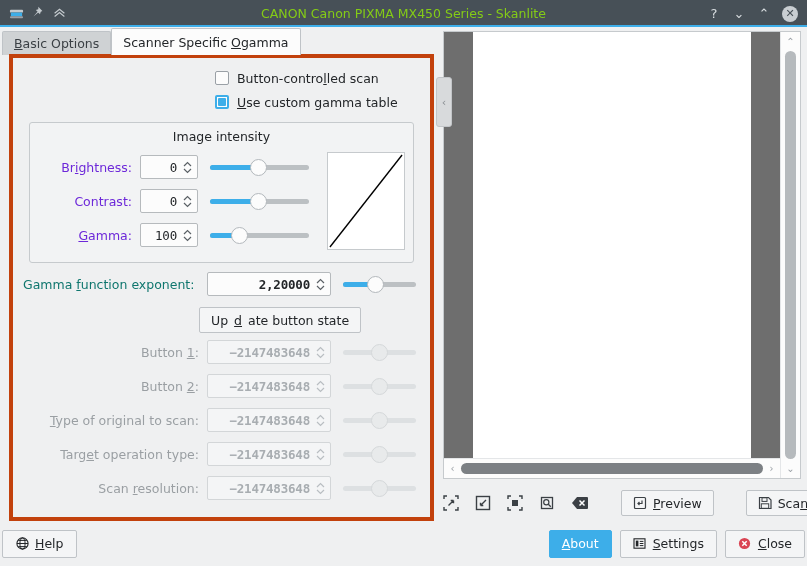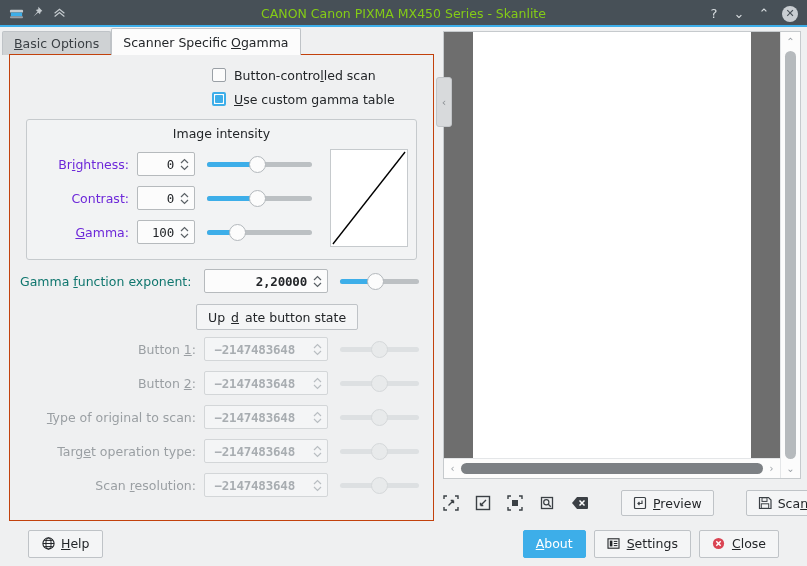--- a/index.html
+++ b/index.html
@@ -26,21 +26,21 @@
   .right{flex:1 1 auto;display:flex;flex-direction:column;min-width:0;padding:4px 6px 0 0;}
 
   
   .tabbar{display:flex;align-items:flex-end;height:26px;padding-left:2px;margin-top:2px;}
   .tab{height:23px;padding:0 11px;display:flex;align-items:center;font-size:12.5px;
        border:1px solid #bfc3c7;border-bottom:none;background:#cfd2d4;color:#3b4045;
        border-radius:2px 2px 0 0;}
   .tab.active{background:#fcfcfc;color:#232629;height:26px;position:relative;z-index:3;border-color:#bfc3c7;}
   .tab u{text-decoration:underline;}
 
-  .tabpanel{margin:0 9px 0 9px;border:1px solid #c2410c;background:#eff0f1;flex:1 1 auto;
+  .tabpanel{margin:0 9px 0 9px;border:4px solid #c2410c;background:#eff0f1;flex:1 1 auto;
             margin-top:-1px;position:relative;overflow:hidden;padding:8px 10px 6px 10px;}
 
   
   .chkrow{display:flex;align-items:center;height:24px;padding-left:192px;}
   .chk{width:14px;height:14px;border:1px solid #9aa0a6;background:#fcfcfc;border-radius:2px;
        flex:0 0 auto;margin-right:8px;box-sizing:border-box;}
   .chk.on{border:2px solid #3daee9;background:#fcfcfc;position:relative;}
   .chk.on::after{content:"";position:absolute;inset:1px;background:#3daee9;border-radius:1px;}
   .chklabel{font-size:12.5px;color:#232629;}
   .chklabel u{text-decoration:underline;}
@@ -57,21 +57,21 @@
 
   
   .spin{width:58px;height:24px;border:1px solid #b6babd;background:#fcfcfc;border-radius:2px;
         display:flex;align-items:center;box-sizing:border-box;}
   .spin .val{flex:1 1 auto;text-align:right;padding-right:4px;font-size:12.5px;color:#232629;
              font-family:"DejaVu Sans Mono","Liberation Mono",monospace;letter-spacing:-0.2px;}
   .spin .arrows{width:13px;display:flex;flex-direction:column;align-items:center;justify-content:center;
                 gap:1px;padding-right:3px;}
   .spin .arrows svg{display:block;}
   .spin.xwide{width:124px;font-weight:bold;}
-  .spin.dim{border-color:#d3d6d8;background:#f4f5f6;gap:12px;}
+  .spin.dim{border-color:#d3d6d8;background:#f4f5f6;}
   .spin.dim .val{color:#a8adb1;}
 
   
   .slider{flex:1 1 auto;height:24px;position:relative;margin-left:12px;margin-right:4px;}
   .track{position:absolute;left:0;right:0;top:10px;height:5px;border-radius:3px;background:#bcc0c3;}
   .fill{position:absolute;left:0;top:10px;height:5px;border-radius:3px;background:#3daee9;}
   .handle{position:absolute;top:4px;width:17px;height:17px;border-radius:50%;background:#fcfcfc;
           border:1px solid #b3b8bc;box-sizing:border-box;}
   .slider.dim .track{background:#dde0e2;}
   .slider.dim .handle{background:#e8eaeb;border-color:#d5d8da;}
@@ -110,21 +110,21 @@
   .vthumb{flex:1 1 auto;width:11px;border-radius:6px;background:#b6babd;}
   .splitter{position:absolute;left:-8px;top:45px;width:14px;height:48px;background:#d8dadc;
             border:1px solid #c2c5c8;border-radius:3px;display:flex;align-items:center;justify-content:center;
             color:#8b9094;font-size:11px;z-index:5;}
 
   .toolbar{height:36px;display:flex;align-items:center;gap:16px;padding-top:6px;}
   .tool{width:29px;height:26px;display:flex;align-items:center;justify-content:center;color:#3b4045;}
   .toolbar .spacer{flex:1 1 auto;}
 
   
-  .bottombar{height:45px;display:flex;align-items:center;padding:0 28px;flex:0 0 auto;gap:8px;}
+  .bottombar{height:45px;display:flex;align-items:center;padding:0 2px;flex:0 0 auto;gap:8px;}
   .bottombar .spacer{flex:1 1 auto;}
   .btn.bottom{height:28px;padding:0 12px;}
   .icon-sm{width:14px;height:14px;display:inline-block;}
 </style>
 </head>
 <body>
 
 <div class="win">
 
   <div class="titlebar">

